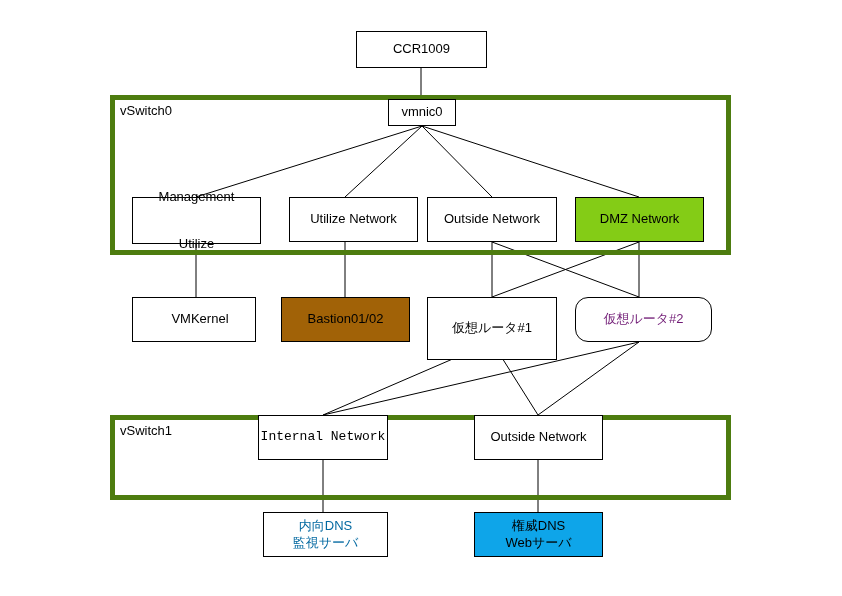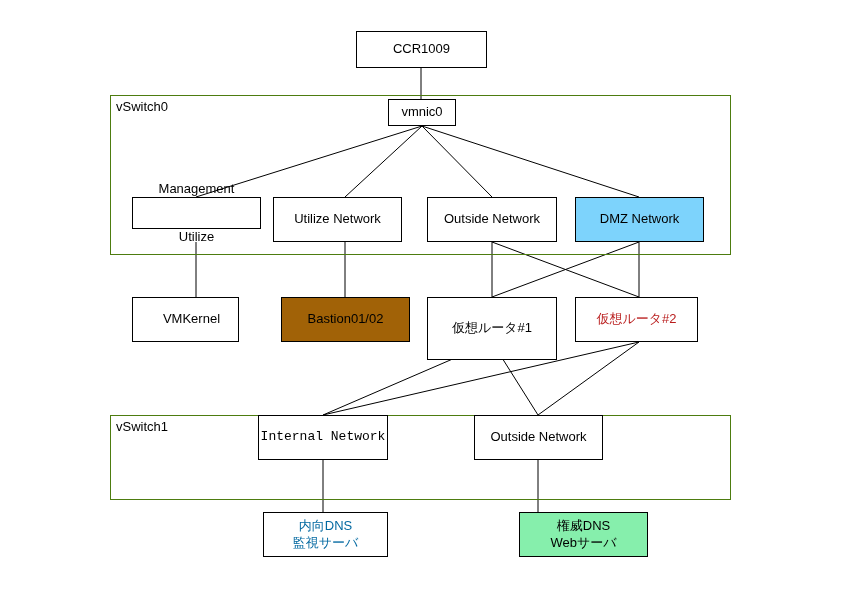--- a/index.html
+++ b/index.html
@@ -24,21 +24,21 @@
   }
   #node-layer {
     position: absolute;
     left: 0;
     top: 0;
     width: 842px;
     height: 596px;
   }
   .container-box {
     position: absolute;
-    border: 1px solid #4d7c0f;
+    border: 5px solid #4d7c0f;
     box-sizing: border-box;
     background: transparent;
   }
   .container-label {
     position: absolute;
     left: 5px;
     top: 3px;
     font-size: 13px;
     color: #000000;
     white-space: nowrap;
@@ -88,53 +88,53 @@
       </div>
       <div class="container-box" style="left: 110px; top: 395px; width: 621px; height: 85px; margin-top: 20px;">
         <div class="container-label">vSwitch1</div>
       </div>
       <div class="node-box" style="left: 356px; top: 31px; width: 131px; height: 37px; background: rgb(255, 255, 255); color: rgb(0, 0, 0); justify-content: center;">
         <div>CCR1009</div>
       </div>
       <div class="node-box" style="left: 388px; top: 99px; width: 68px; height: 27px; background: rgb(255, 255, 255); color: rgb(0, 0, 0); align-items: center;">
         <div>vmnic0</div>
       </div>
-      <div class="node-box" style="left: 132px; top: 197px; width: 129px; height: 32px; background: rgb(255, 255, 255); color: rgb(0, 0, 0); gap: 31px;">
+      <div class="node-box" style="left: 132px; top: 197px; width: 129px; height: 47px; background: rgb(255, 255, 255); color: rgb(0, 0, 0); gap: 31px;">
         <div>Management</div>
         <div>Utilize</div>
       </div>
-      <div class="node-box" style="left: 273px; top: 197px; width: 129px; height: 45px; background: rgb(255, 255, 255); color: rgb(0, 0, 0);">
+      <div class="node-box" style="left: 289px; top: 197px; width: 129px; height: 45px; background: rgb(255, 255, 255); color: rgb(0, 0, 0);">
         <div>Utilize Network</div>
       </div>
       <div class="node-box" style="left: 427px; top: 197px; width: 130px; height: 45px; background: rgb(255, 255, 255); color: rgb(0, 0, 0);">
         <div>Outside Network</div>
       </div>
-      <div class="node-box" style="left: 575px; top: 197px; width: 129px; height: 45px; background: #7dd3fc; color: rgb(0, 0, 0); text-align: center;">
+      <div class="node-box" style="left: 575px; top: 197px; width: 129px; height: 45px; background: #84cc16; color: rgb(0, 0, 0); text-align: center;">
         <div>DMZ Network</div>
       </div>
-      <div class="node-box" style="left: 132px; top: 297px; width: 107px; height: 45px; background: rgb(255, 255, 255); color: rgb(0, 0, 0); padding-left: 12px;">
+      <div class="node-box" style="left: 132px; top: 297px; width: 124px; height: 45px; background: rgb(255, 255, 255); color: rgb(0, 0, 0); padding-left: 12px;">
         <div>VMKernel</div>
       </div>
       <div class="node-box" style="left: 281px; top: 297px; width: 129px; height: 45px; background: #a16207; color: rgb(0, 0, 0);">
         <div>Bastion01/02</div>
       </div>
       <div class="node-box" style="left: 427px; top: 297px; width: 130px; height: 63px; background: rgb(255, 255, 255); color: rgb(0, 0, 0);">
         <div>仮想ルータ#1</div>
       </div>
-      <div class="node-box" style="left: 575px; top: 297px; width: 123px; height: 45px; background: rgb(255, 255, 255); color: #b91c1c;">
+      <div class="node-box" style="left: 575px; top: 297px; width: 137px; height: 45px; background: rgb(255, 255, 255); color: #701a75; border-radius: 13px;">
         <div>仮想ルータ#2</div>
       </div>
       <div class="node-box" style="left: 258px; top: 415px; width: 130px; height: 45px; background: rgb(255, 255, 255); color: rgb(0, 0, 0); font-family: Liberation Mono, monospace;">
         <div>Internal Network</div>
       </div>
       <div class="node-box" style="left: 474px; top: 415px; width: 129px; height: 45px; background: rgb(255, 255, 255); color: rgb(0, 0, 0);">
         <div>Outside Network</div>
       </div>
       <div class="node-box" style="left: 263px; top: 512px; width: 125px; height: 45px; background: rgb(255, 255, 255); color: #0369a1;">
         <div>内向DNS</div>
         <div>監視サーバ</div>
       </div>
-      <div class="node-box" style="left: 474px; top: 512px; width: 129px; height: 45px; background: #86efac; color: rgb(0, 0, 0); margin-left: 45px;">
+      <div class="node-box" style="left: 474px; top: 512px; width: 129px; height: 45px; background: #0ea5e9; color: rgb(0, 0, 0);">
         <div>権威DNS</div>
         <div>Webサーバ</div>
       </div>
     </div>
 </div>
 
 </body></html>

